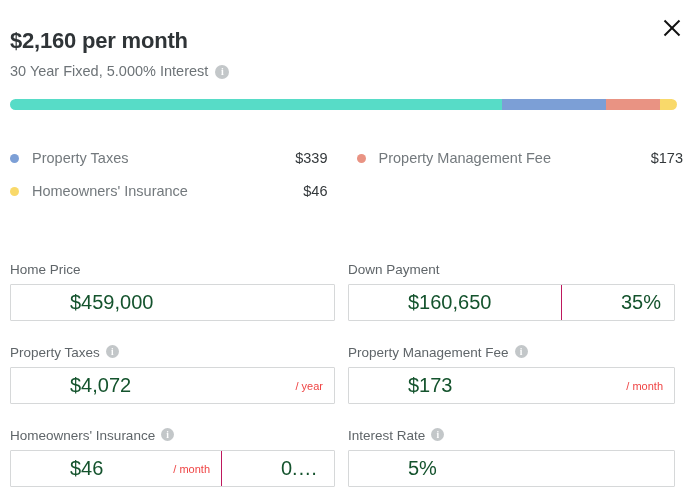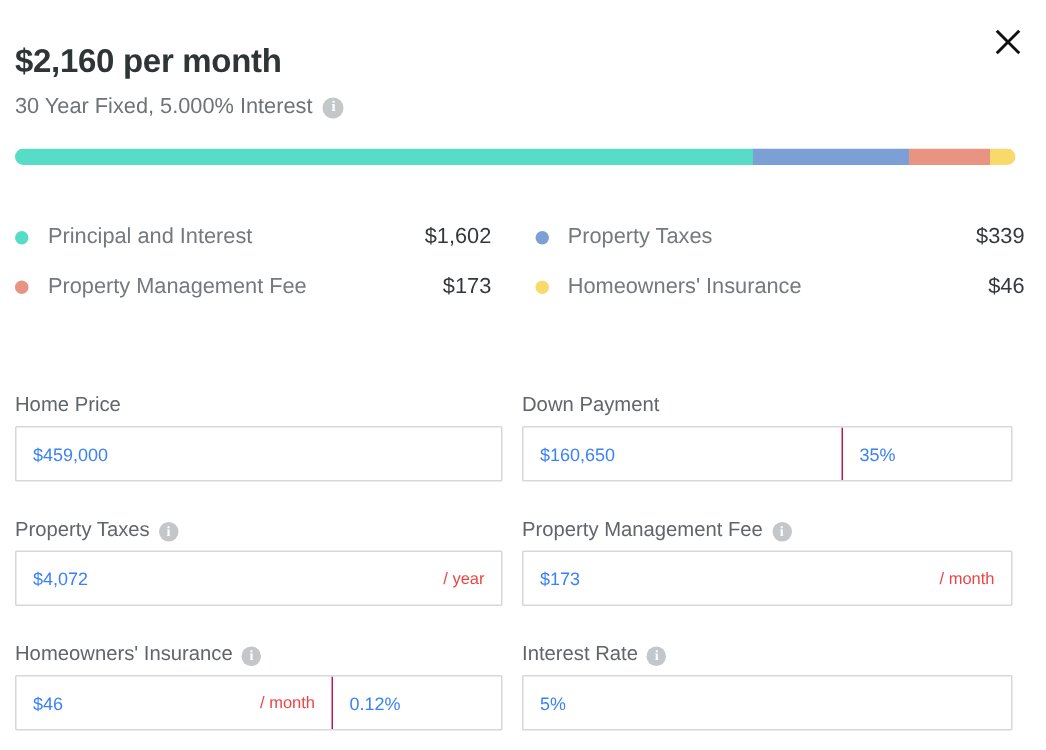--- a/index.html
+++ b/index.html
@@ -146,21 +146,21 @@
     width: 665px;
     display: grid;
     grid-template-columns: 325px 1fr;
     column-gap: 13px;
     row-gap: 24px;
   }
   .field-label {
     font-size: 13.5px;
     color: #5f6569;
     display: flex;
-    align-items: flex-end;
+    align-items: flex-start;
     margin-bottom: 6px;
     line-height: 16px;
     white-space: nowrap;
   }
   .input-row {
     display: flex;
     width: 100%;
     height: 37px;
     border: 1px solid #d6d8d9;
     background: #ffffff;
@@ -170,25 +170,26 @@
   .input-cell {
     display: flex;
     align-items: center;
     height: 100%;
     padding: 0 11px;
     min-width: 0;
   }
   .input-cell + .input-cell { border-left: 1px solid #be185d; }
   .input-cell.grow { flex: 1 1 auto; }
   .cell-value {
-    font-size: 12px;
-    color: #3b82f6;
+    font-size: 20px;
+    color: #14532d;
     white-space: nowrap;
     overflow: hidden;
     text-overflow: ellipsis;
+    margin-left: 48px;
   }
   .cell-suffix {
     margin-left: auto;
     padding-left: 10px;
     font-size: 11px;
     color: #ef4444;
     white-space: nowrap;
   }
   
   .cell-w113 { width: 113px; flex: none; }
@@ -215,25 +216,20 @@
 
   <div class="bar">
     <div class="bar-seg" style="width: 73.8%; background: rgb(87, 220, 199);"></div>
     <div class="bar-seg" style="width: 15.6%; background: rgb(124, 159, 214);"></div>
     <div class="bar-seg" style="width: 8%; background: rgb(233, 147, 131);"></div>
     <div class="bar-seg" style="width: 2.6%; background: rgb(249, 217, 106);"></div>
   </div>
 
   <div class="legend">
     <div class="legend-item">
-      <span class="legend-dot" style="background: rgb(87, 220, 199);"></span>
-      <span class="legend-label">Principal and Interest</span>
-      <span class="legend-value">$1,602</span>
-    </div>
-    <div class="legend-item">
       <span class="legend-dot" style="background: rgb(124, 159, 214);"></span>
       <span class="legend-label">Property Taxes</span>
       <span class="legend-value">$339</span>
     </div>
     <div class="legend-item">
       <span class="legend-dot" style="background: rgb(233, 147, 131);"></span>
       <span class="legend-label">Property Management Fee</span>
       <span class="legend-value">$173</span>
     </div>
     <div class="legend-item">

